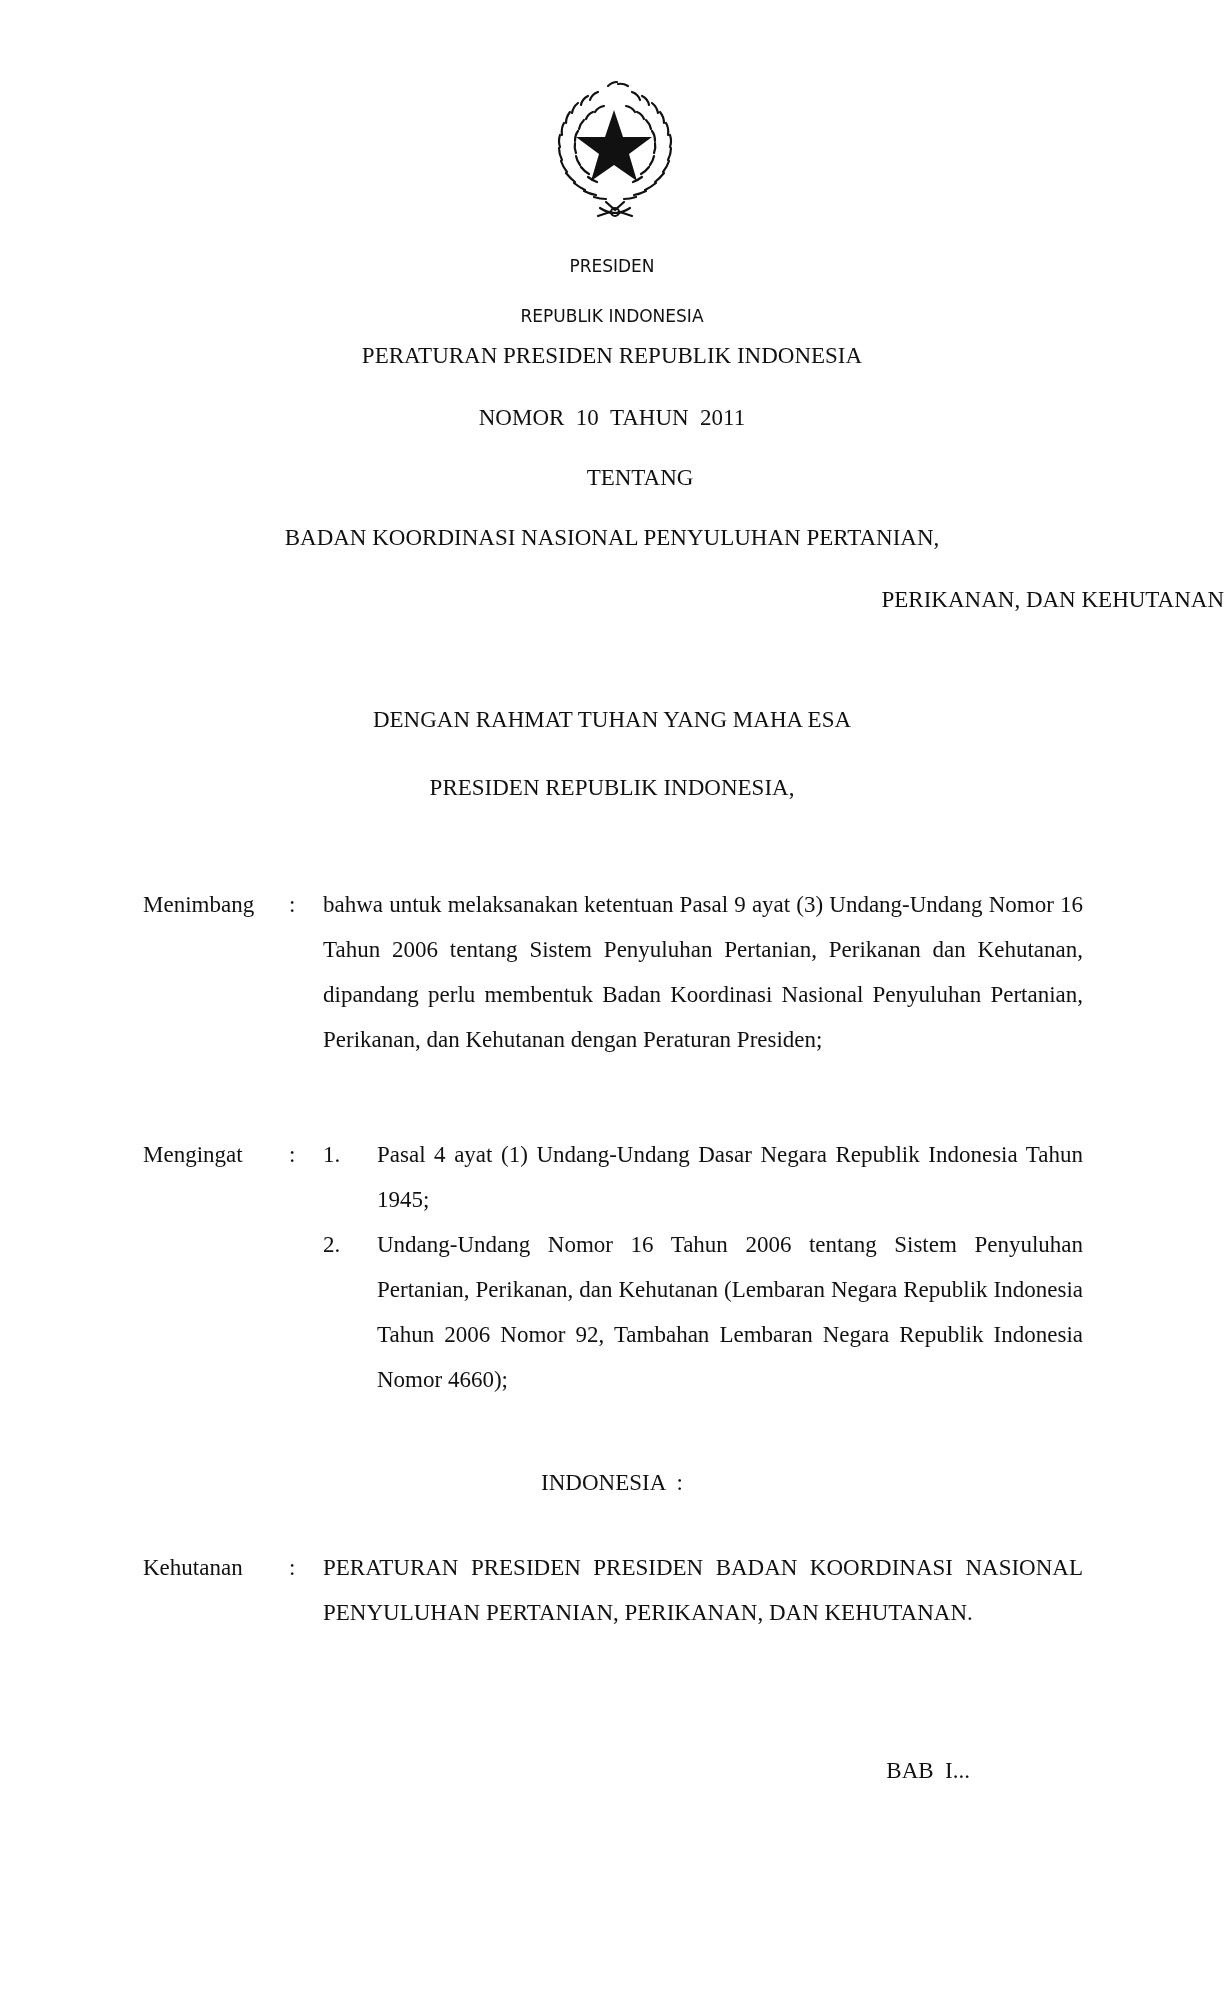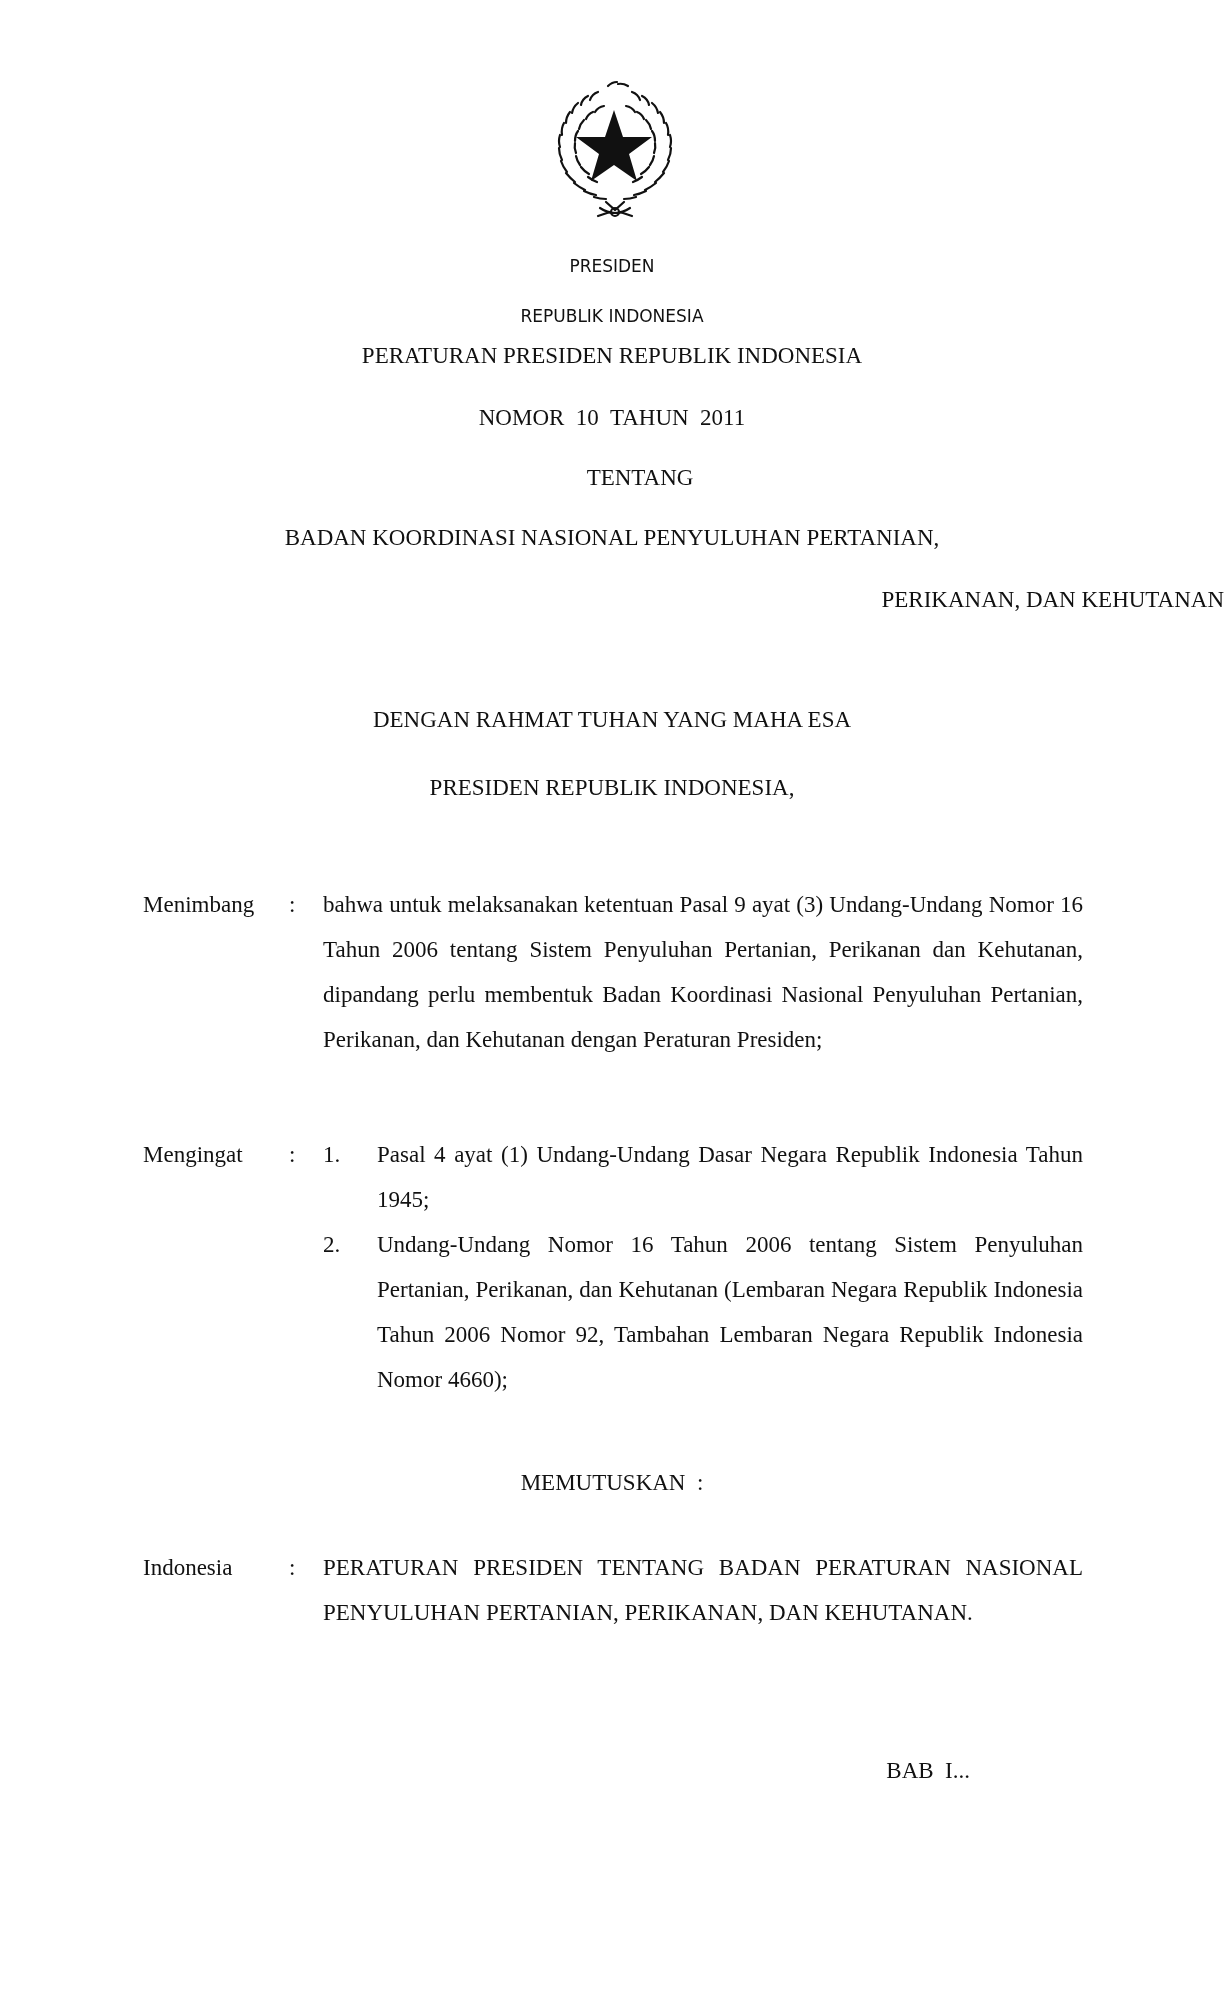--- a/index.html
+++ b/index.html
@@ -203,23 +203,23 @@
         <span class="num">1.</span>
         <span class="text">Pasal 4 ayat (1) Undang-Undang Dasar Negara Republik Indonesia Tahun 1945;</span>
       </li>
       <li class="list-item">
         <span class="num">2.</span>
         <span class="text">Undang-Undang Nomor 16 Tahun 2006 tentang Sistem Penyuluhan Pertanian, Perikanan, dan Kehutanan (Lembaran Negara Republik Indonesia Tahun 2006 Nomor 92, Tambahan Lembaran Negara Republik Indonesia Nomor 4660);</span>
       </li>
     </ol>
   </div>
 
-  <div class="center-line" style="top:1468px;">MEMUTUSKAN  :</div>
+  <div class="center-line" style="top:1468px;">INDONESIA  :</div>
 
   <div class="clause" style="top:1545px;">
-    <span class="label">Indonesia</span>
+    <span class="label">Kehutanan</span>
     <span class="colon">:</span>
-    <div class="body">PERATURAN PRESIDEN TENTANG BADAN PERATURAN NASIONAL PENYULUHAN PERTANIAN, PERIKANAN, DAN KEHUTANAN.</div>
+    <div class="body">PERATURAN PRESIDEN PRESIDEN BADAN KOORDINASI NASIONAL PENYULUHAN PERTANIAN, PERIKANAN, DAN KEHUTANAN.</div>
   </div>
 
   <div class="continuation">BAB  I...</div>
 
 </div>
 
 </body></html>

